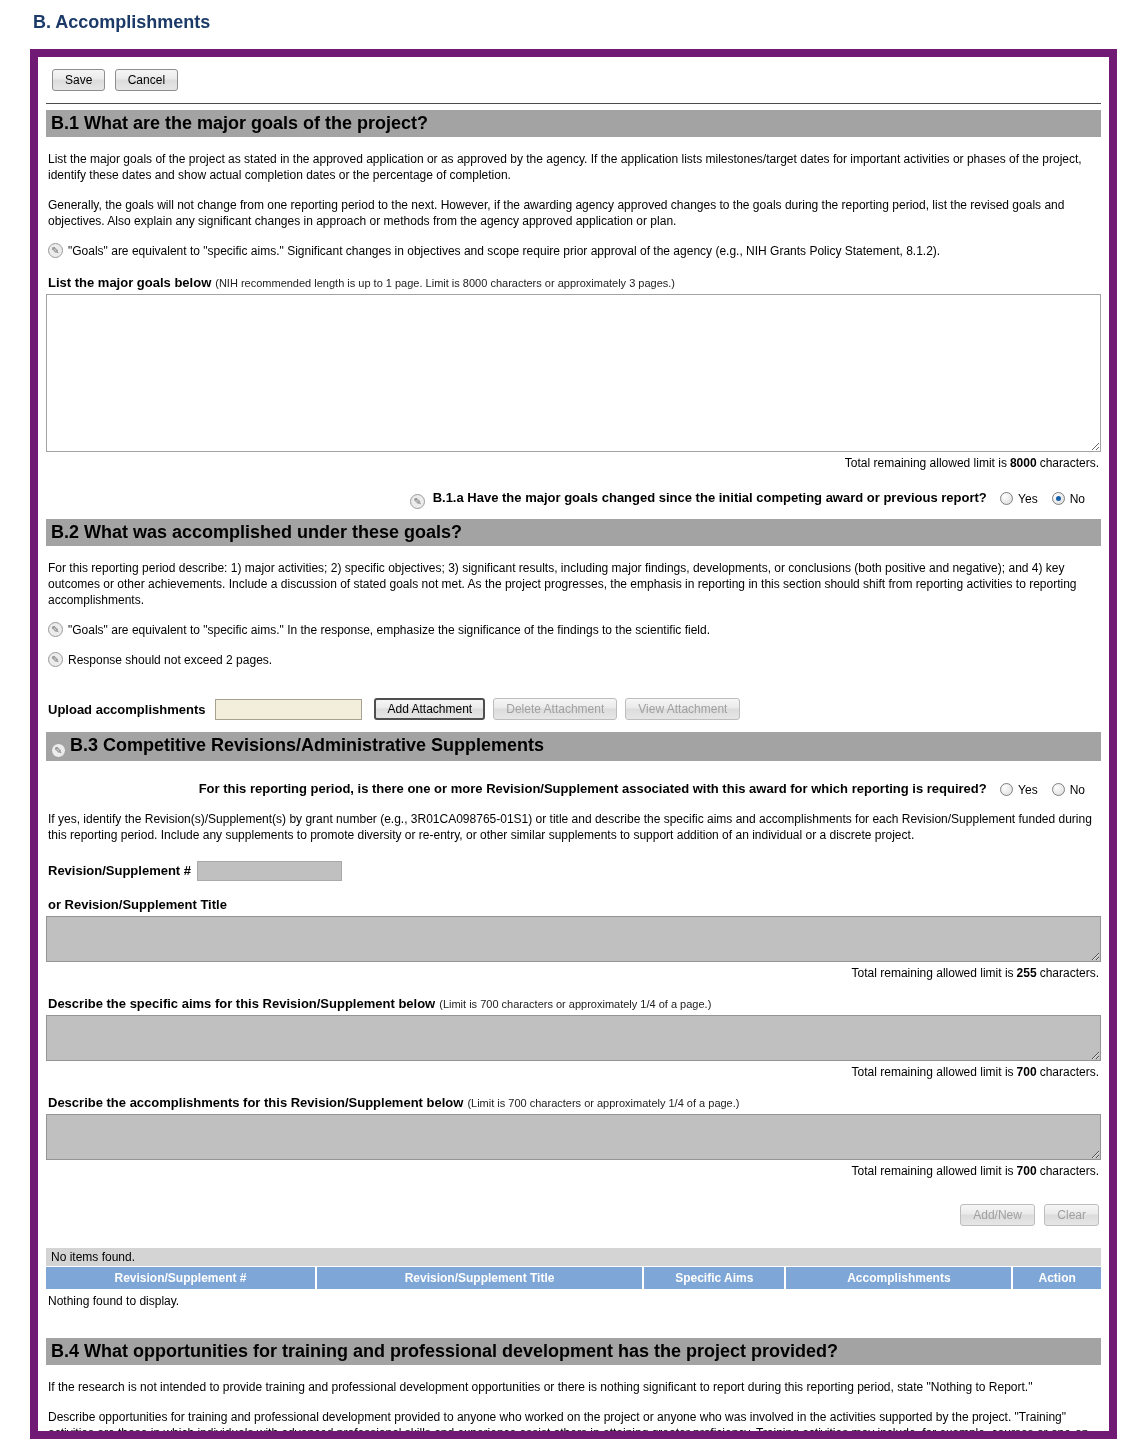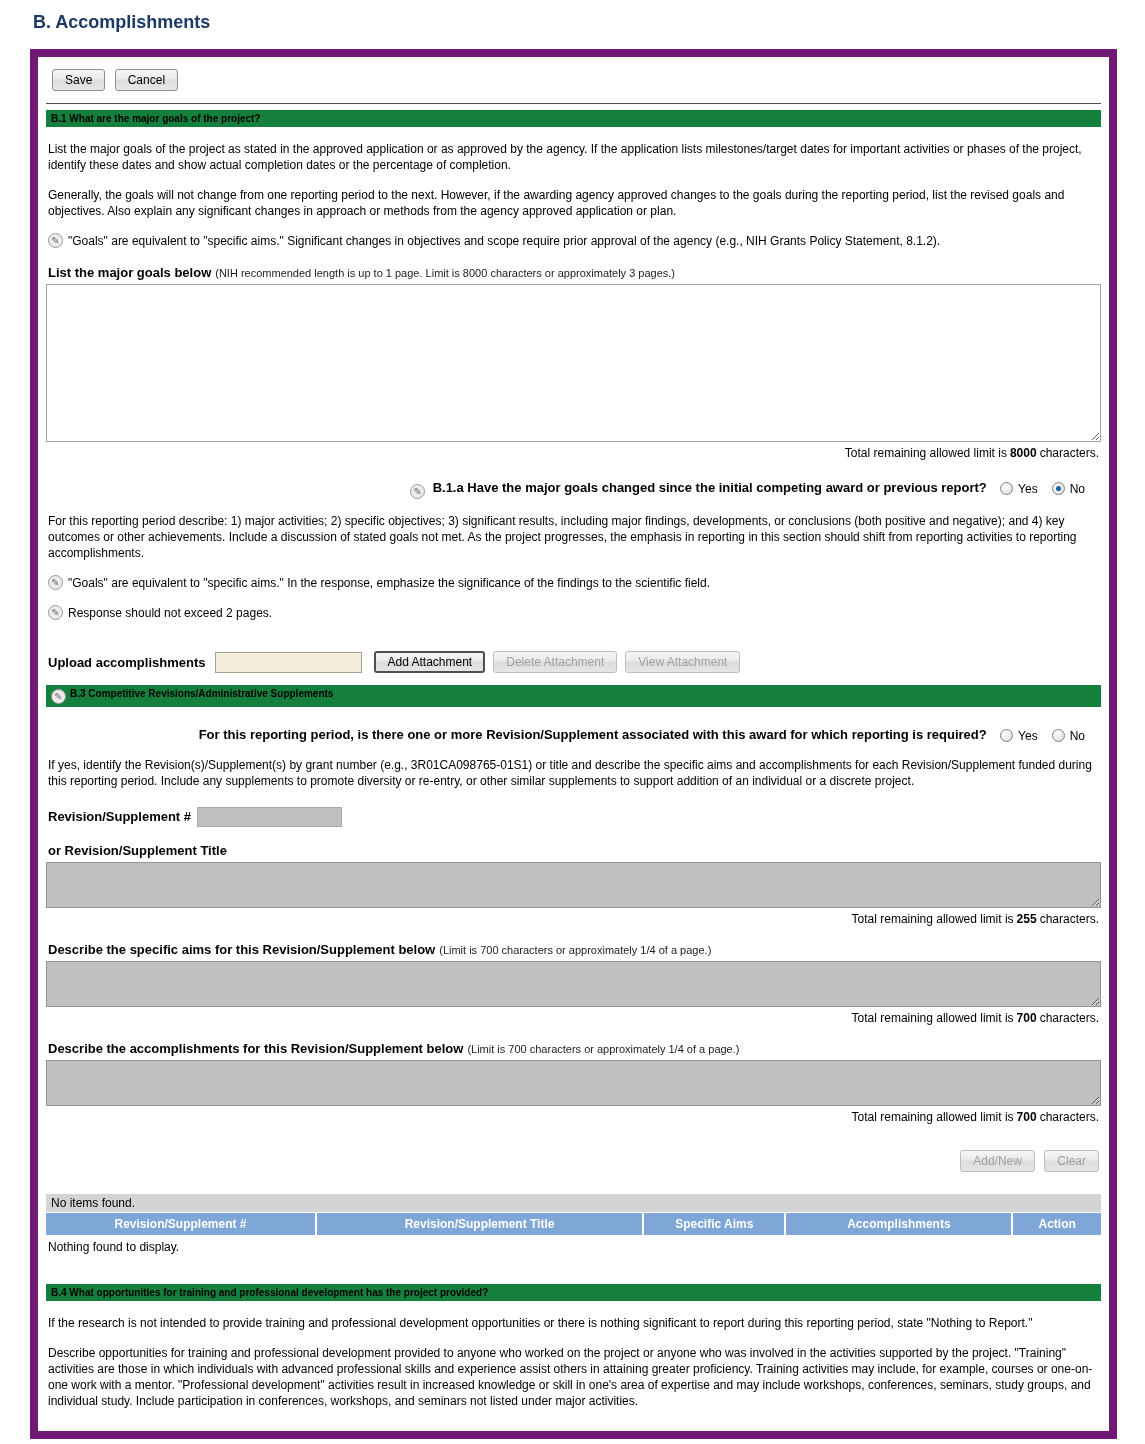--- a/index.html
+++ b/index.html
@@ -30,22 +30,22 @@
     border-radius: 3px;
     cursor: pointer;
   }
   .btn + .btn { margin-left: 6px; }
   .btn.default { border: 2px solid #4f4f4f; padding: 2px 11px; }
   .btn.disabled { color: #a0a0a0; border-color: #bdbdbd; }
   .toolbar-rule { border: none; border-top: 1px solid #4d4d4d; margin: 12px 0 6px 0; }
 
   
   .section-bar {
-    background: #15803d;
-    font-size: 10px;
+    background: #a3a3a3;
+    font-size: 18px;
     font-weight: bold;
     padding: 3px 5px;
     margin-top: 4px;
   }
   .section-bar.with-icon { position: relative; }
 
   .para { margin: 14px 2px 0 2px; line-height: 16px; }
   .note { margin: 14px 2px 0 2px; line-height: 16px; display: flex; align-items: flex-start; }
   .note-icon {
     flex: 0 0 auto;
@@ -189,20 +189,21 @@
     <span class="inline-icon"></span>
     <b>B.1.a Have the major goals changed since the initial competing award or previous report?</b>
     <span class="radio-group">
       <span class="radio"></span>
       <span class="radio-label">Yes</span>
       <span class="radio checked"></span>
       <span class="radio-label">No</span>
     </span>
   </div>
 
+  <div class="section-bar" style="margin-top:10px">B.2 What was accomplished under these goals?</div>
   <p class="para">For this reporting period describe: 1) major activities; 2) specific objectives; 3) significant results, including major findings, developments, or conclusions (both positive and negative); and 4) key outcomes or other achievements. Include a discussion of stated goals not met. As the project progresses, the emphasis in reporting in this section should shift from reporting activities to reporting accomplishments.</p>
   <div class="note">
     <span class="note-icon"></span>
     <span>"Goals" are equivalent to "specific aims." In the response, emphasize the significance of the findings to the scientific field.</span>
   </div>
   <div class="note">
     <span class="note-icon"></span>
     <span>Response should not exceed 2 pages.</span>
   </div>
 

